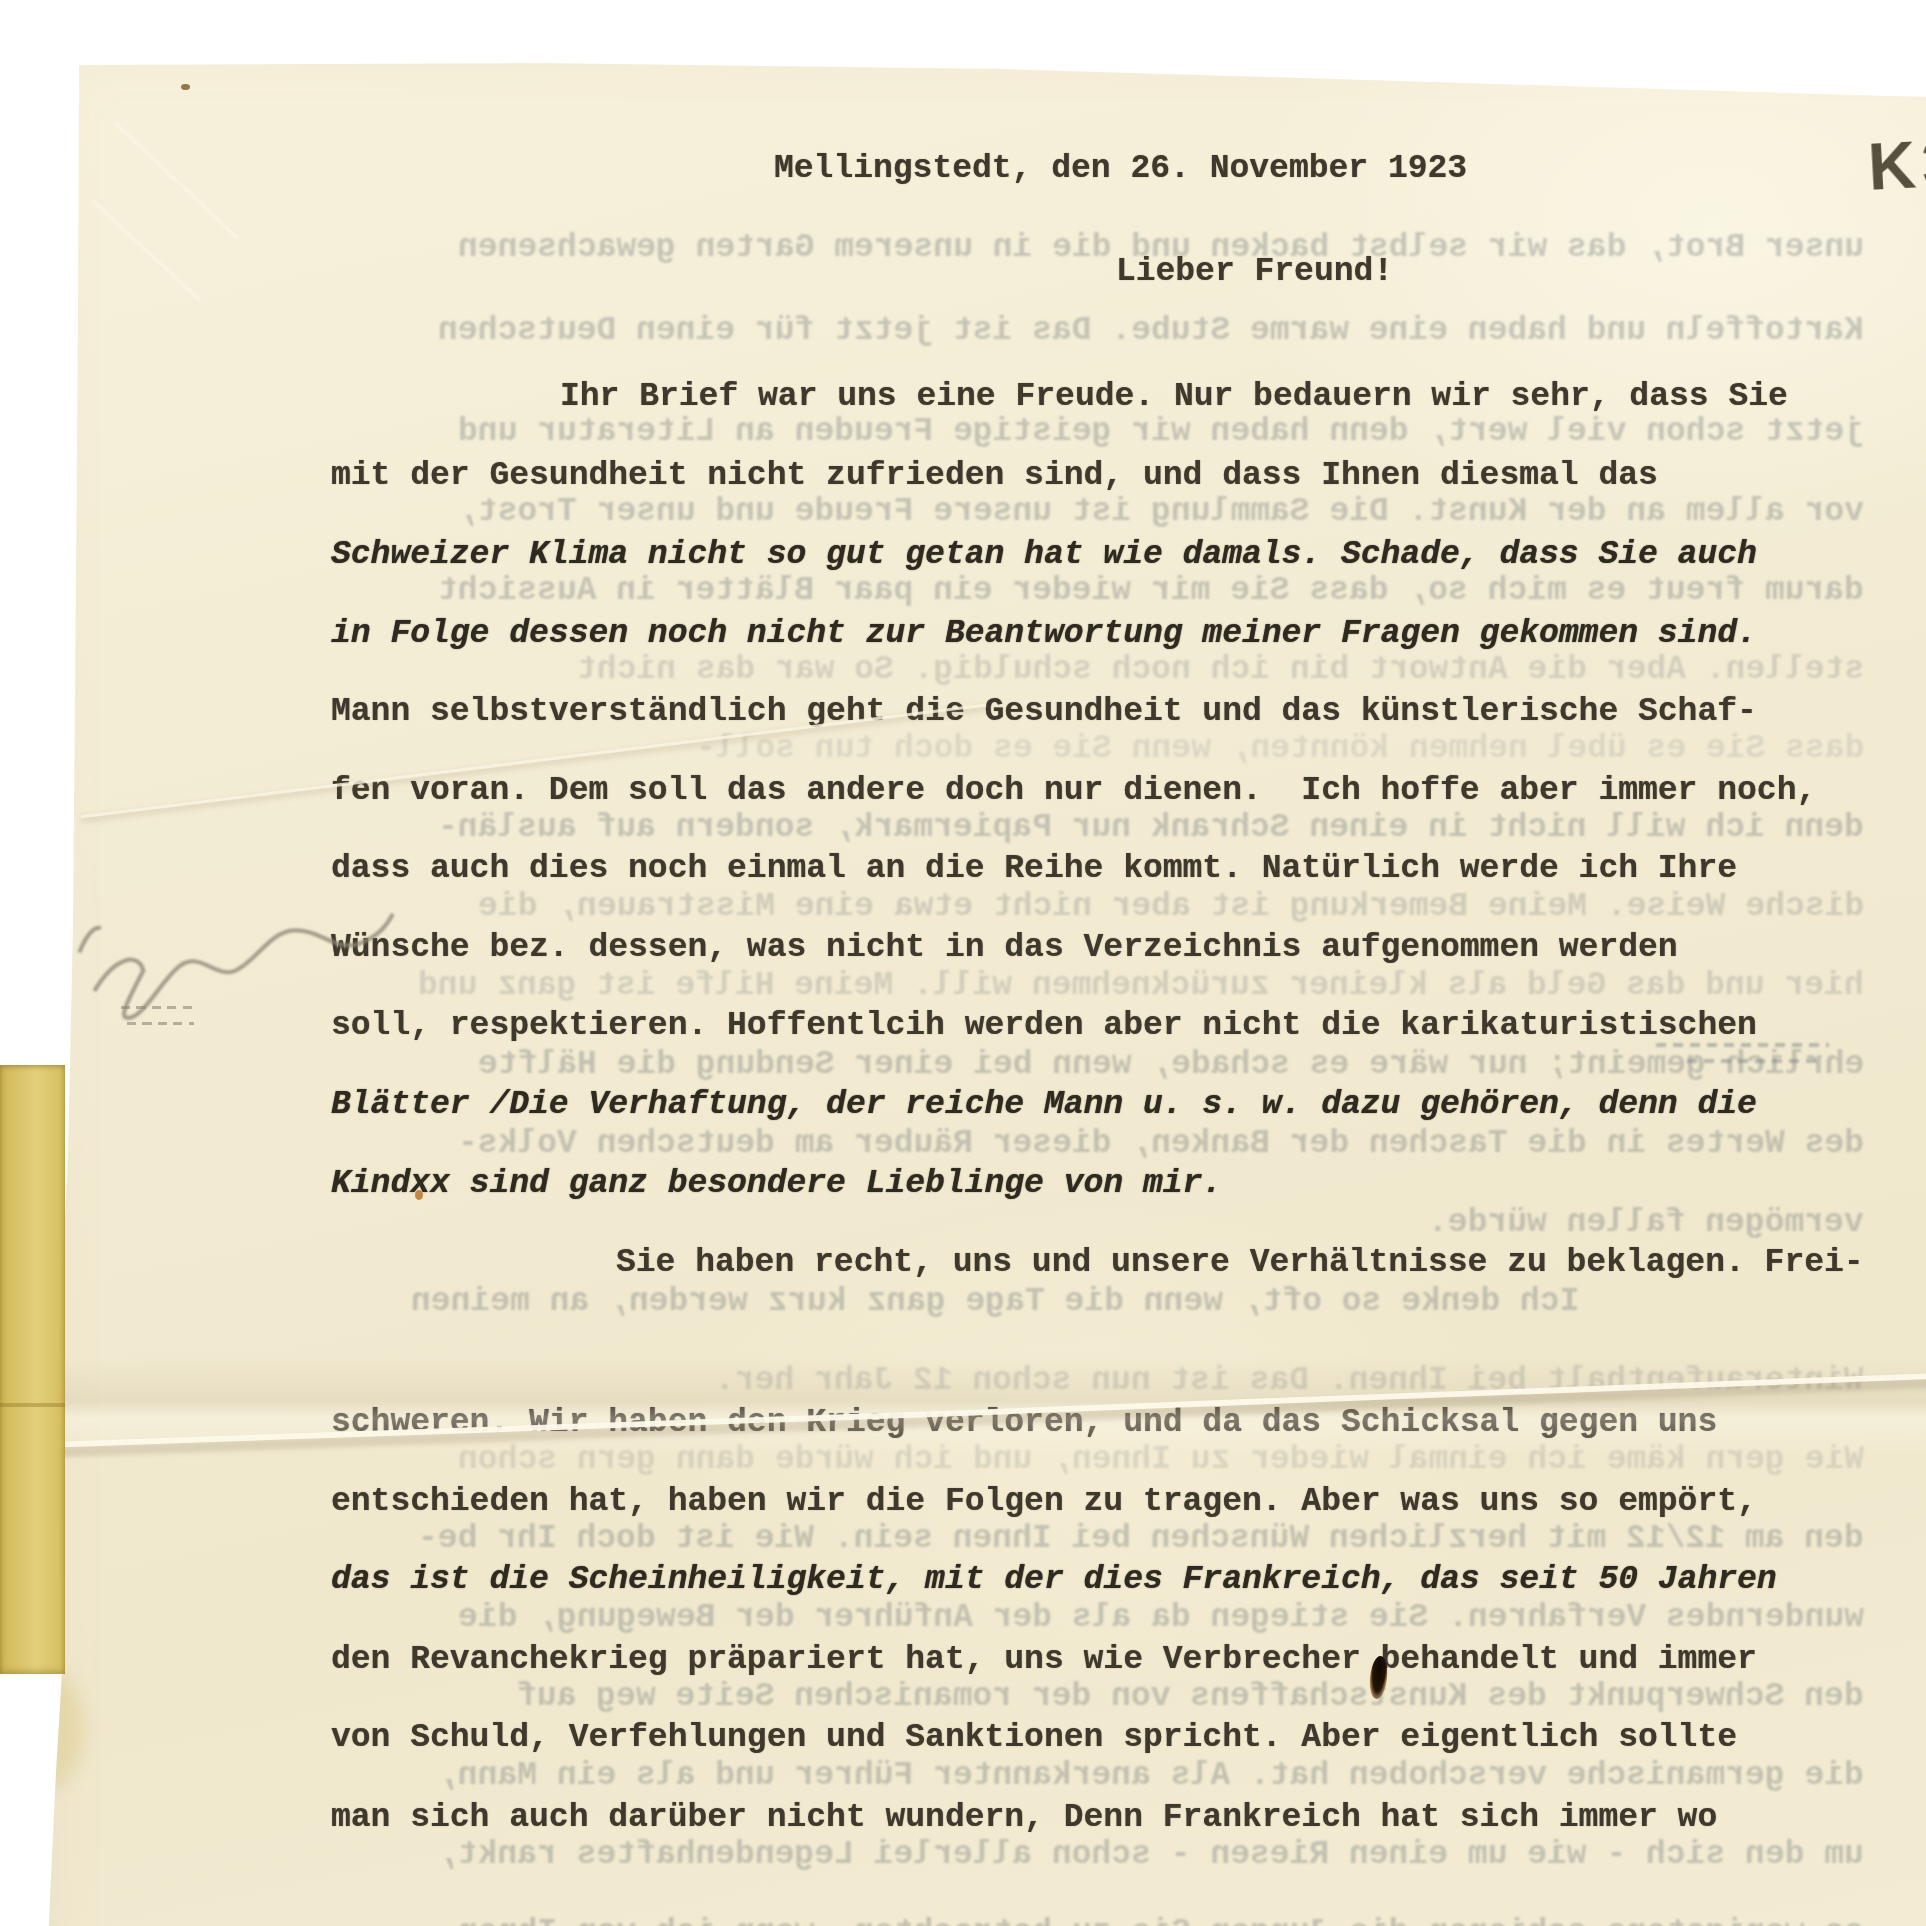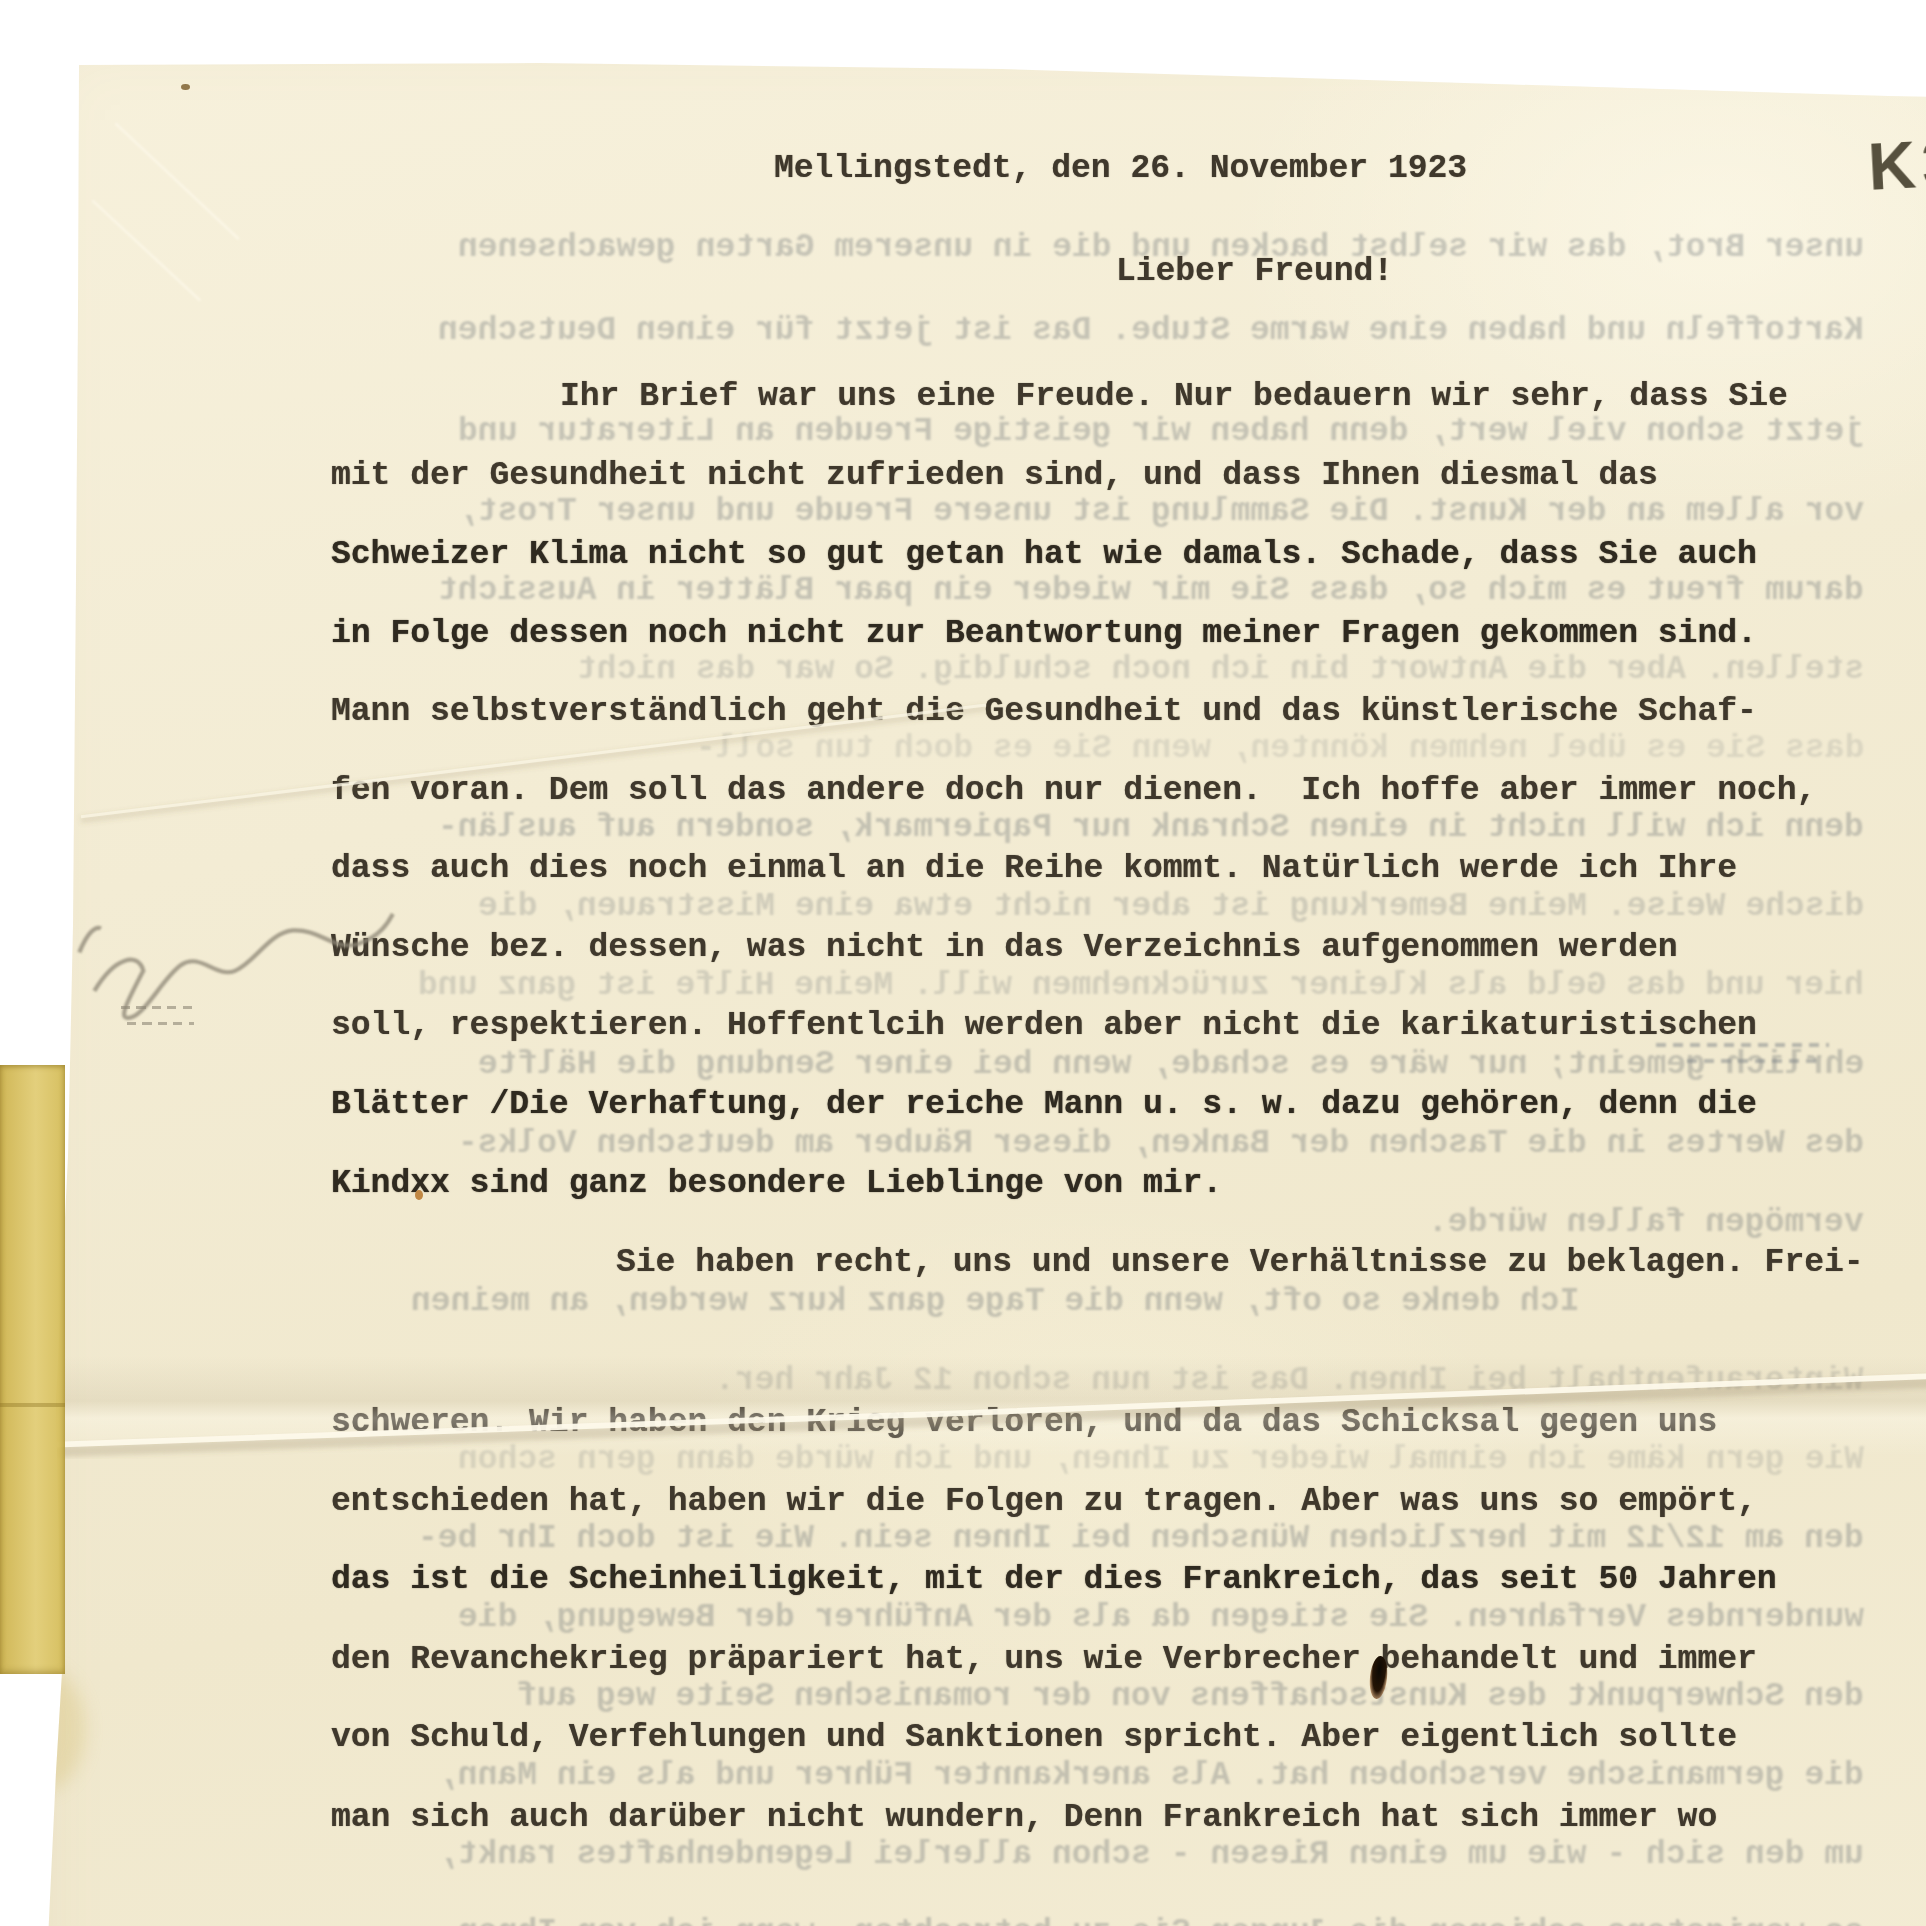--- a/index.html
+++ b/index.html
@@ -18,21 +18,21 @@
       20px 2786px,34px 2388px,45px 2003px,56px 1772px,62px 1672px,58px 1502px,
       56px 1402px,68px 1156px,73px 925px,76px 578px,78px 308px);
     box-shadow:inset 0 0 100px rgba(150,128,86,.22);}
   .fold-shade{position:absolute;left:0;top:1356px;width:2197px;height:100px;
     background:linear-gradient(180deg,rgba(130,112,76,0) 0%,rgba(130,112,76,.10) 45%,rgba(255,252,240,.35) 62%,rgba(130,112,76,0) 100%);}
   
   .typed{position:absolute;left:0;top:0;width:2197px;height:2786px;}
   .line{position:absolute;left:331px;width:1541px;white-space:pre;
     font:bold 33px/1.25 "Liberation Mono",monospace;color:#3f382c;
     text-shadow:0 0 1.2px rgba(56,48,34,.48),0.4px 0.4px 0 rgba(56,48,34,.18);}
-  .line.heavy{color:#2f2a20;text-shadow:0 0 1.5px rgba(40,33,22,.6),0.4px 0.4px 0 rgba(40,33,22,.3);}
+  .line.heavy{color:#2f2a20;text-shadow:0 0 1.5px rgba(40,33,22,.6),0.4px 0.4px 0 rgba(40,33,22,.3);font-style:italic;}
   .ind-date{text-indent:443px;}
   .ind-sal{text-indent:306px;text-align:center;}
   .ind-p1{text-indent:229px;}
   .ind-p2{text-indent:285px;}
   
   .ghost{position:absolute;right:333px;white-space:pre;transform:scaleX(-1);
     font:bold 33px/1 "Liberation Mono",monospace;color:rgba(98,104,110,.40);
     filter:blur(1.2px);opacity:.8;}
   .ghost-dashes{position:absolute;height:3.5px;filter:blur(0.8px);opacity:.5;
     background:repeating-linear-gradient(90deg,#7e8488 0 10px,transparent 10px 17px);}

